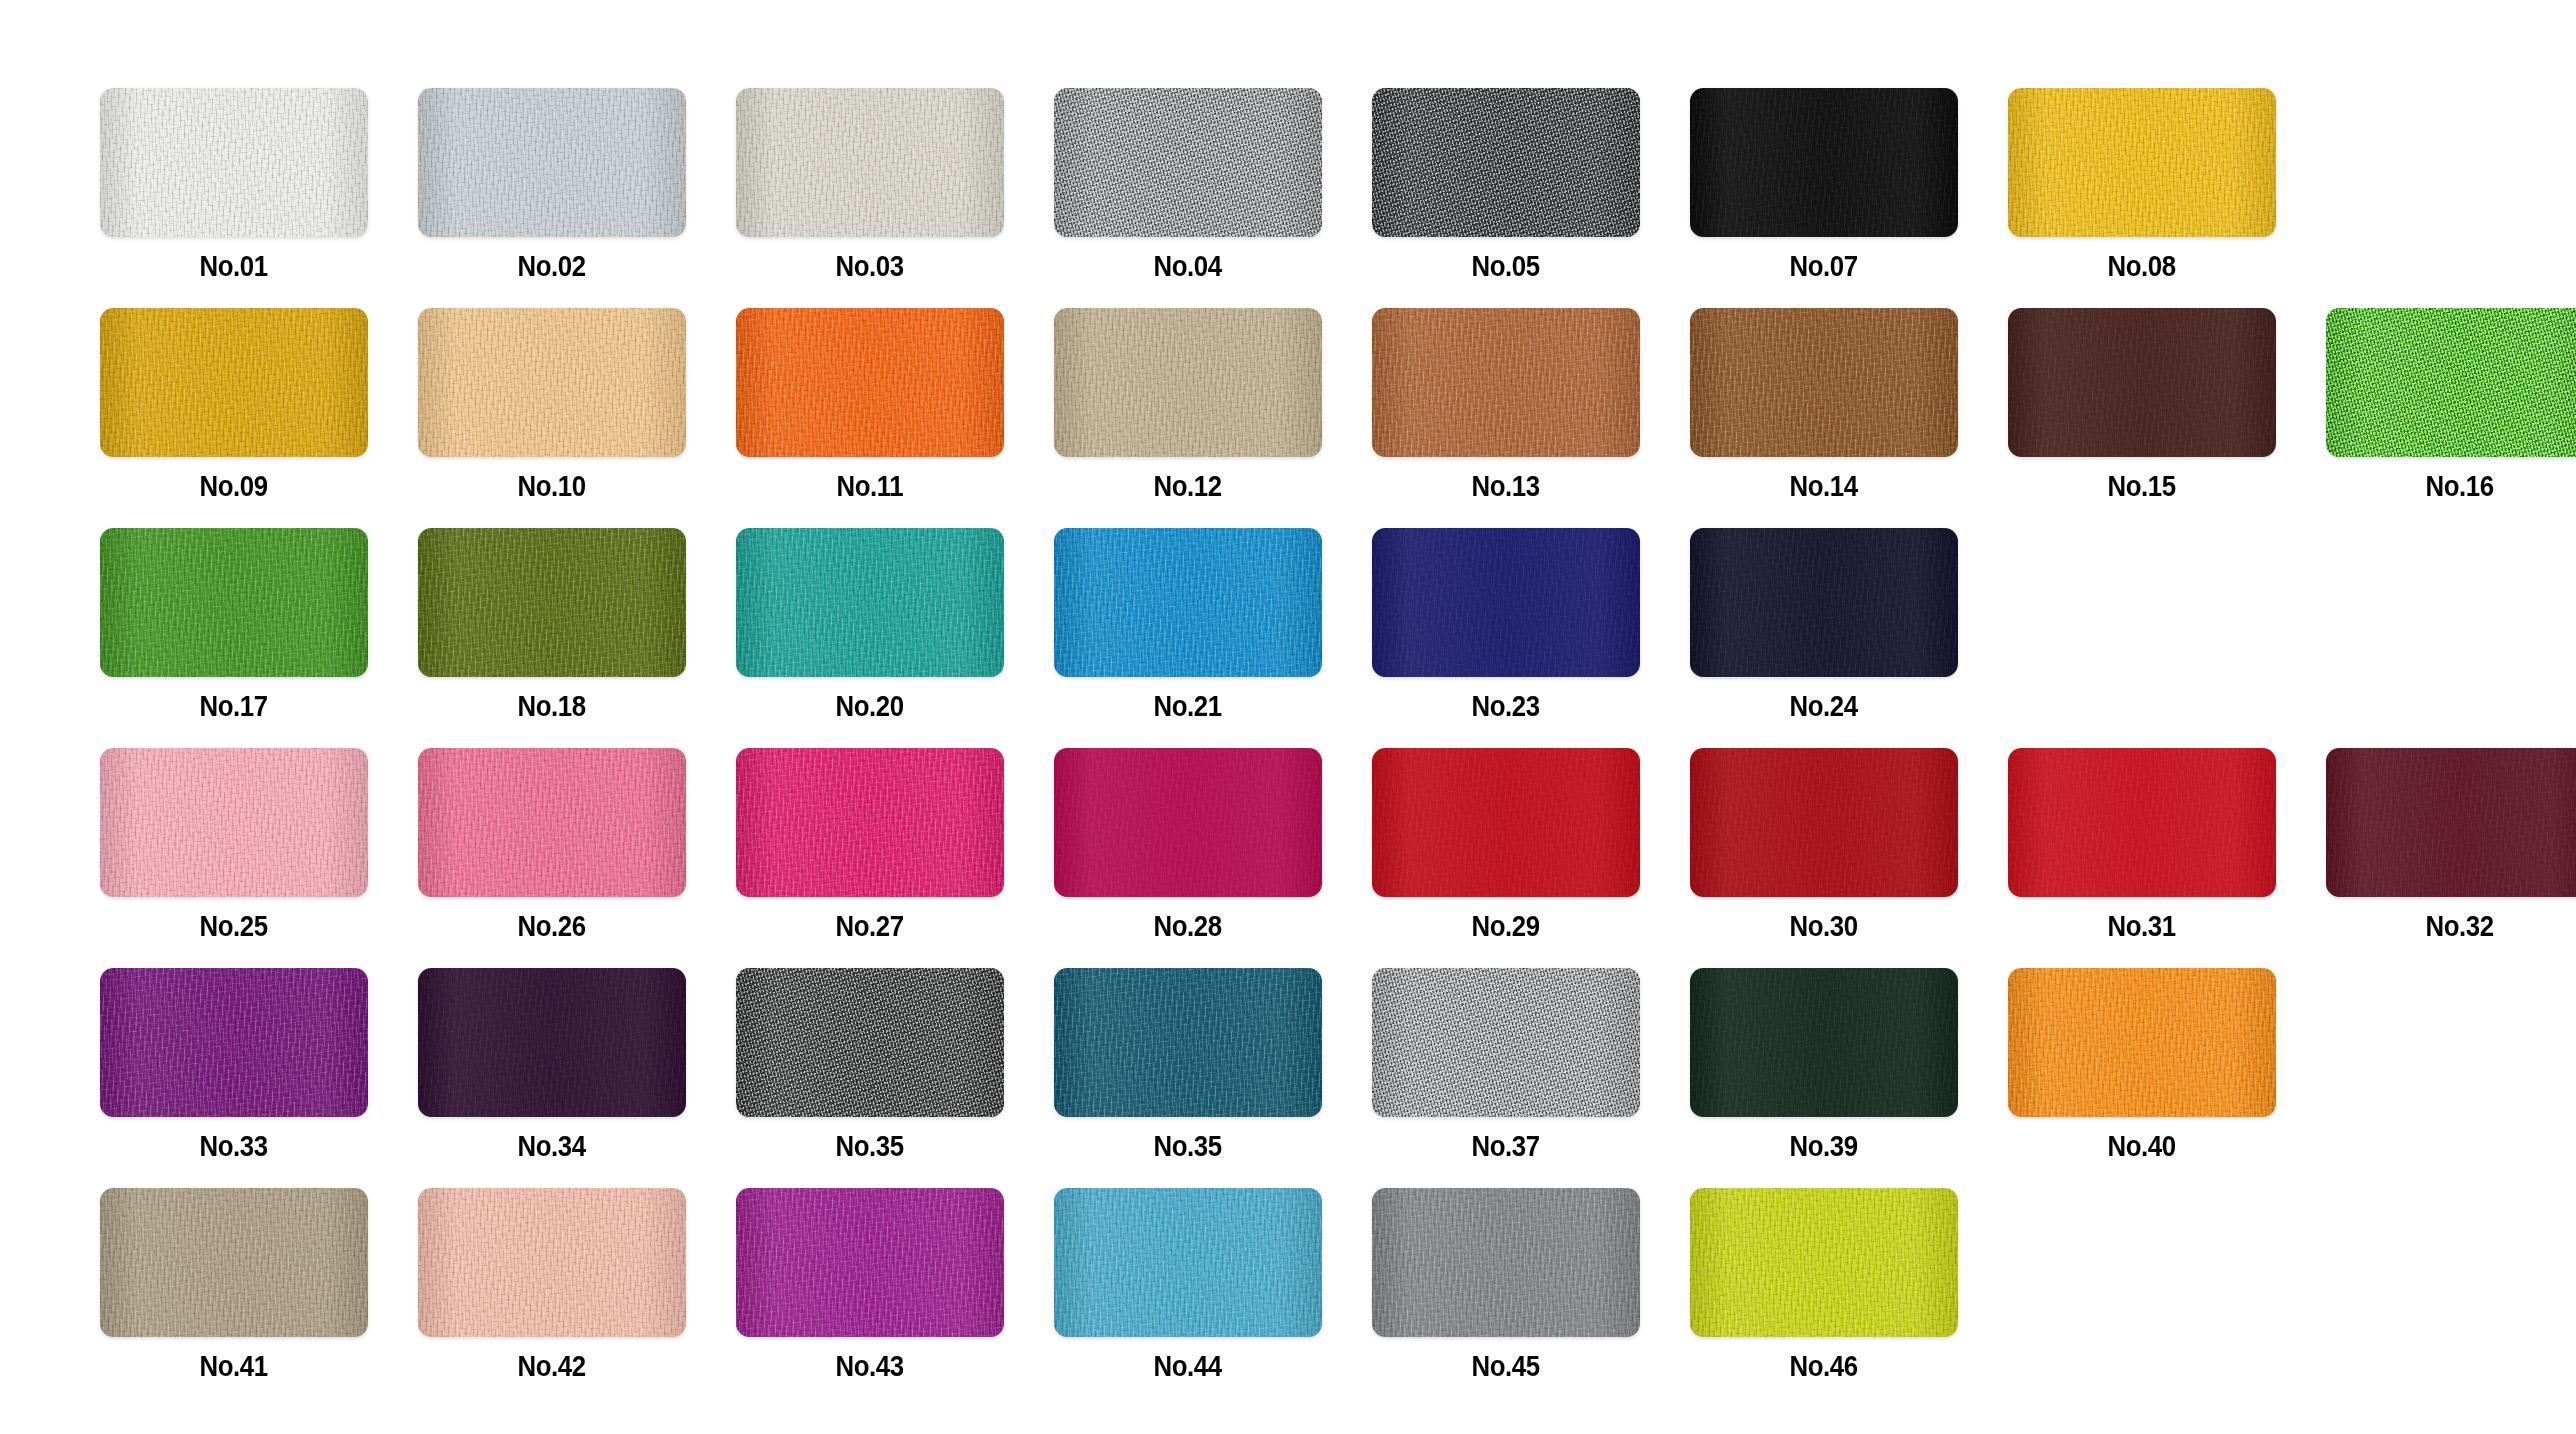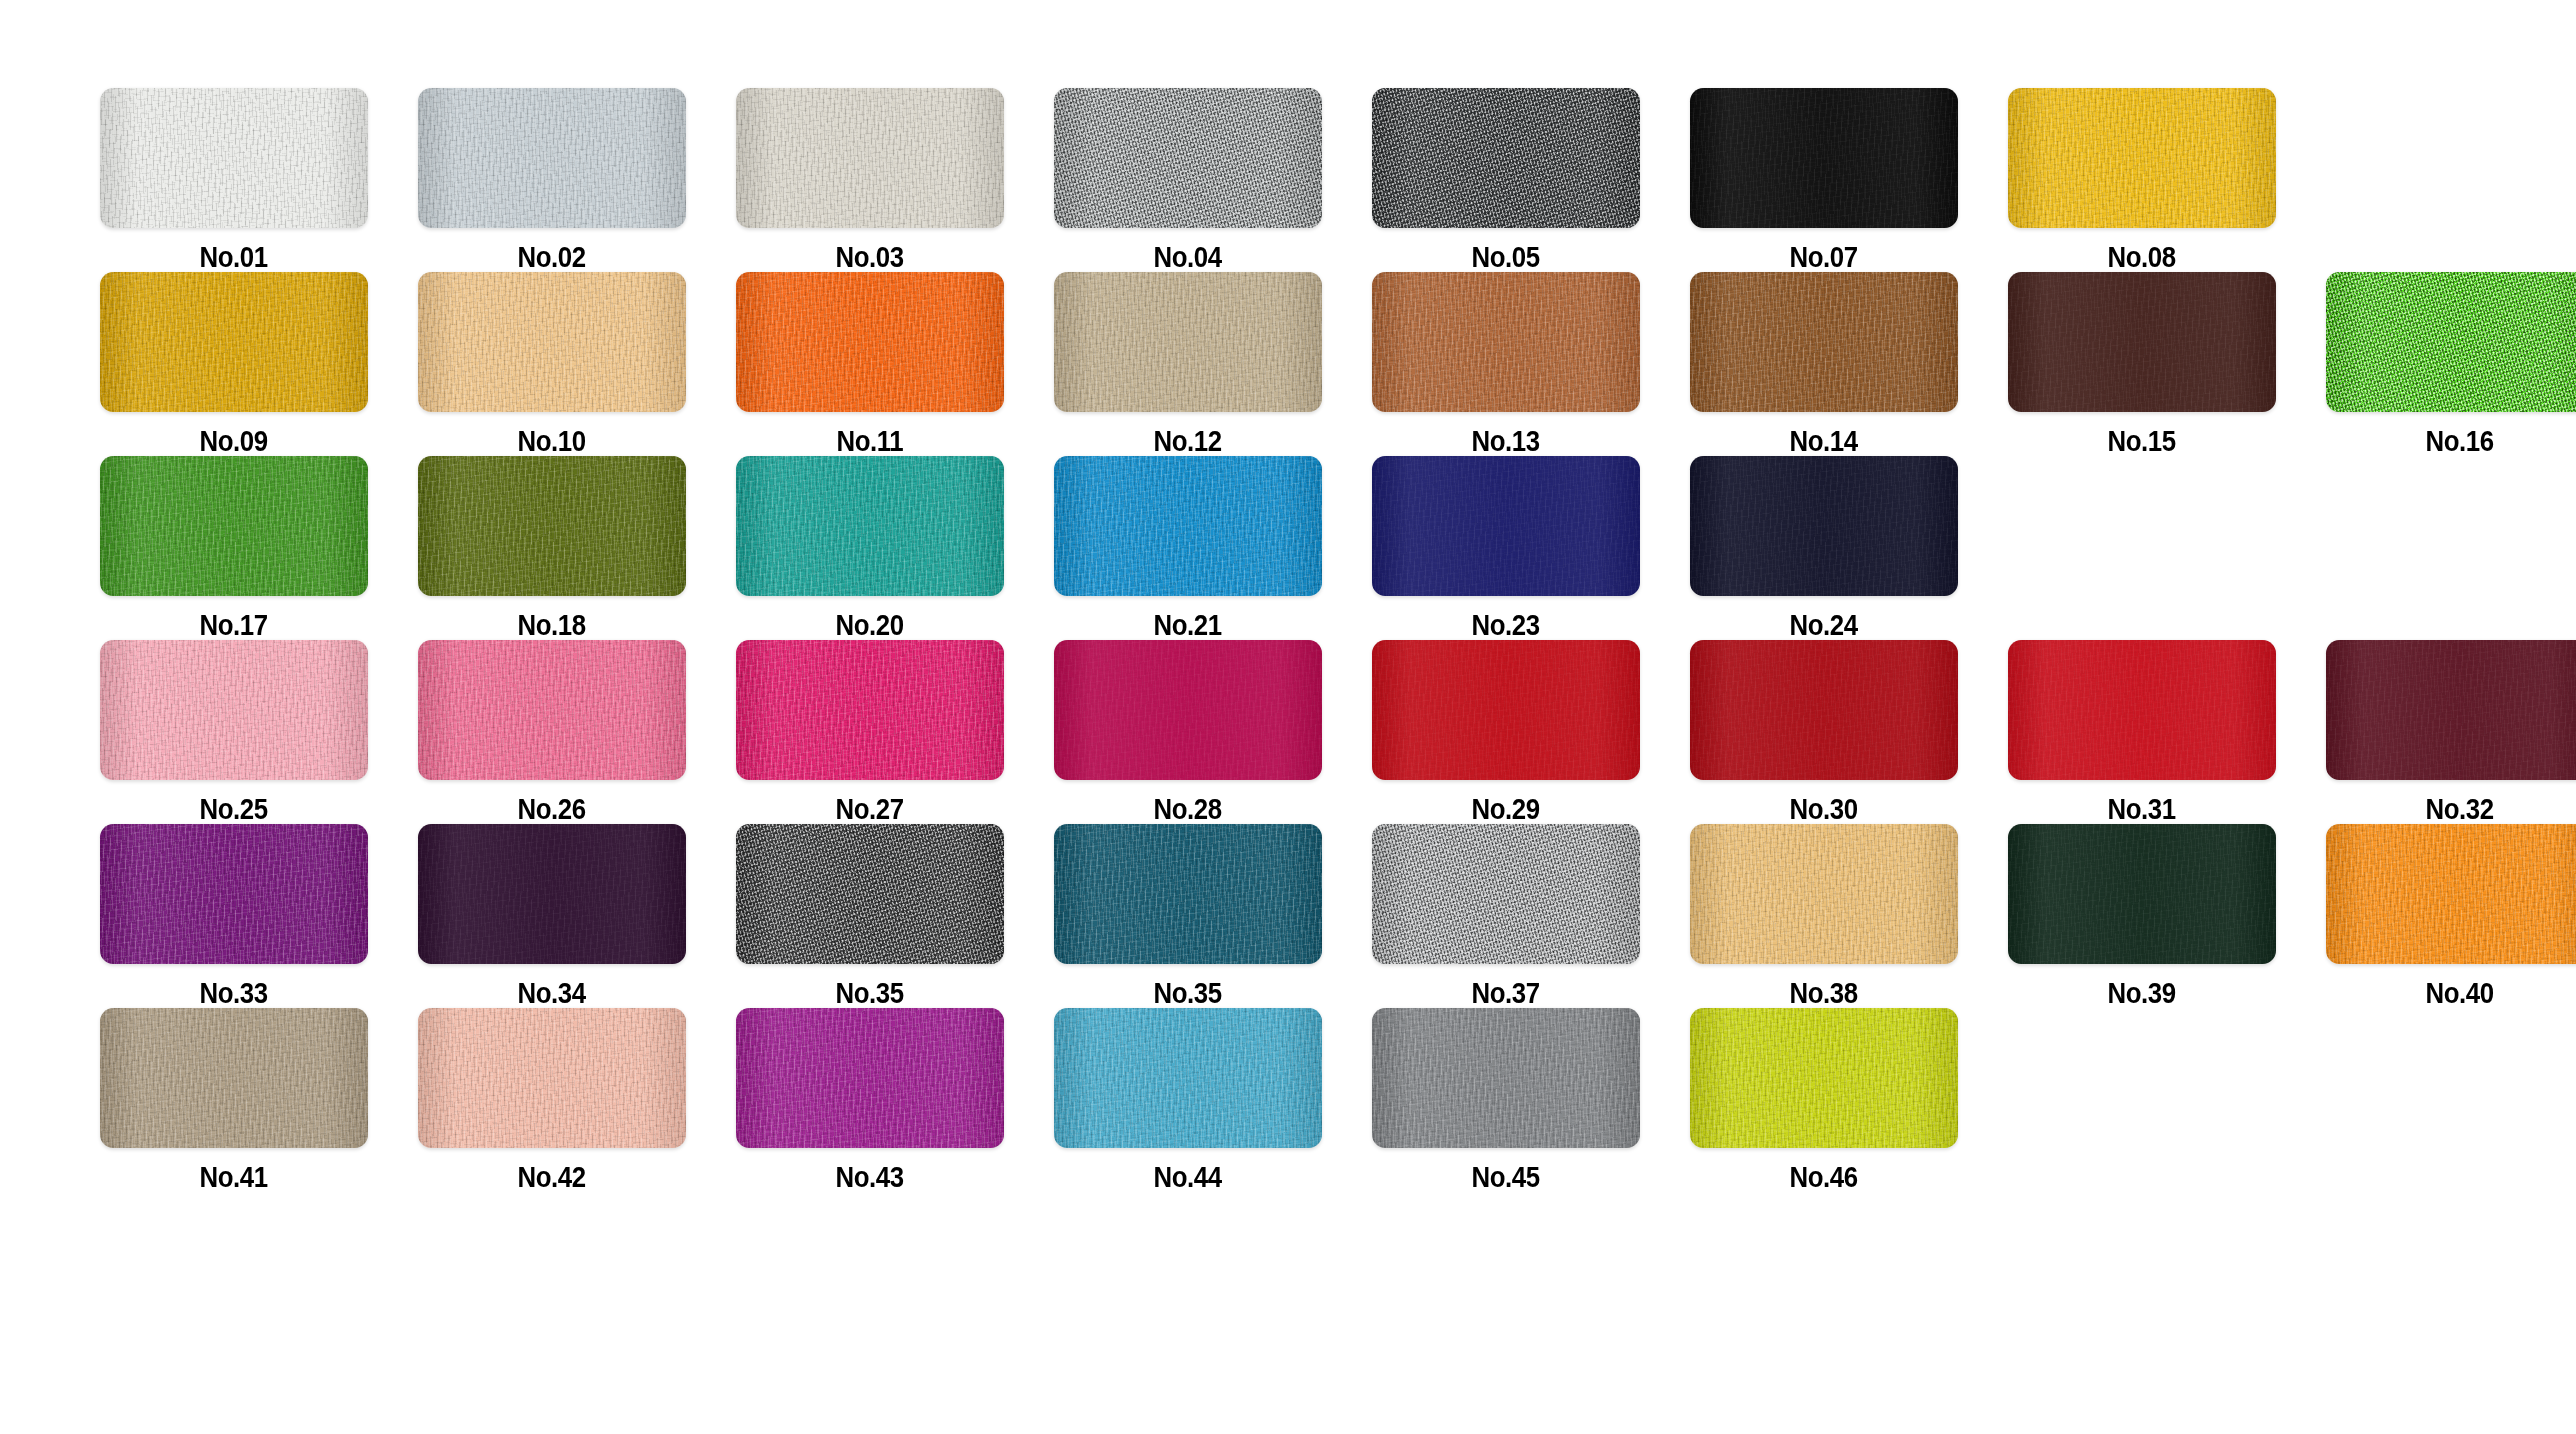--- a/index.html
+++ b/index.html
@@ -18,21 +18,21 @@
 
   #chart {
     position: absolute;
     left: 100px;
     top: 88px;
     width: 2473px;
   }
 
   .swatch-row {
     display: flex;
-    height: 184px;
+    height: 220px;
     text-align: center;
   }
 
   .swatch-cell {
     width: 268px;
     margin-right: 50px;
     display: flex;
     flex-direction: column;
     align-items: center;
   }
@@ -310,24 +310,20 @@
       </div>
       <div class="swatch-cell">
         <div class="chip" style="background-color: rgb(18, 88, 110);"></div>
         <div class="swatch-label">No.35</div>
       </div>
       <div class="swatch-cell">
         <div class="chip heather" style="background-color: rgb(169, 171, 173);"></div>
         <div class="swatch-label">No.37</div>
       </div>
       <div class="swatch-cell">
-        <div class="chip" style="background-color: rgb(233, 189, 116);"></div>
-        <div class="swatch-label">No.38</div>
-      </div>
-      <div class="swatch-cell">
         <div class="chip smooth" style="background-color: rgb(17, 41, 28);"></div>
         <div class="swatch-label">No.39</div>
       </div>
       <div class="swatch-cell">
         <div class="chip" style="background-color: rgb(247, 141, 20);"></div>
         <div class="swatch-label">No.40</div>
       </div>
     </div>
     <div class="swatch-row">
       <div class="swatch-cell">

